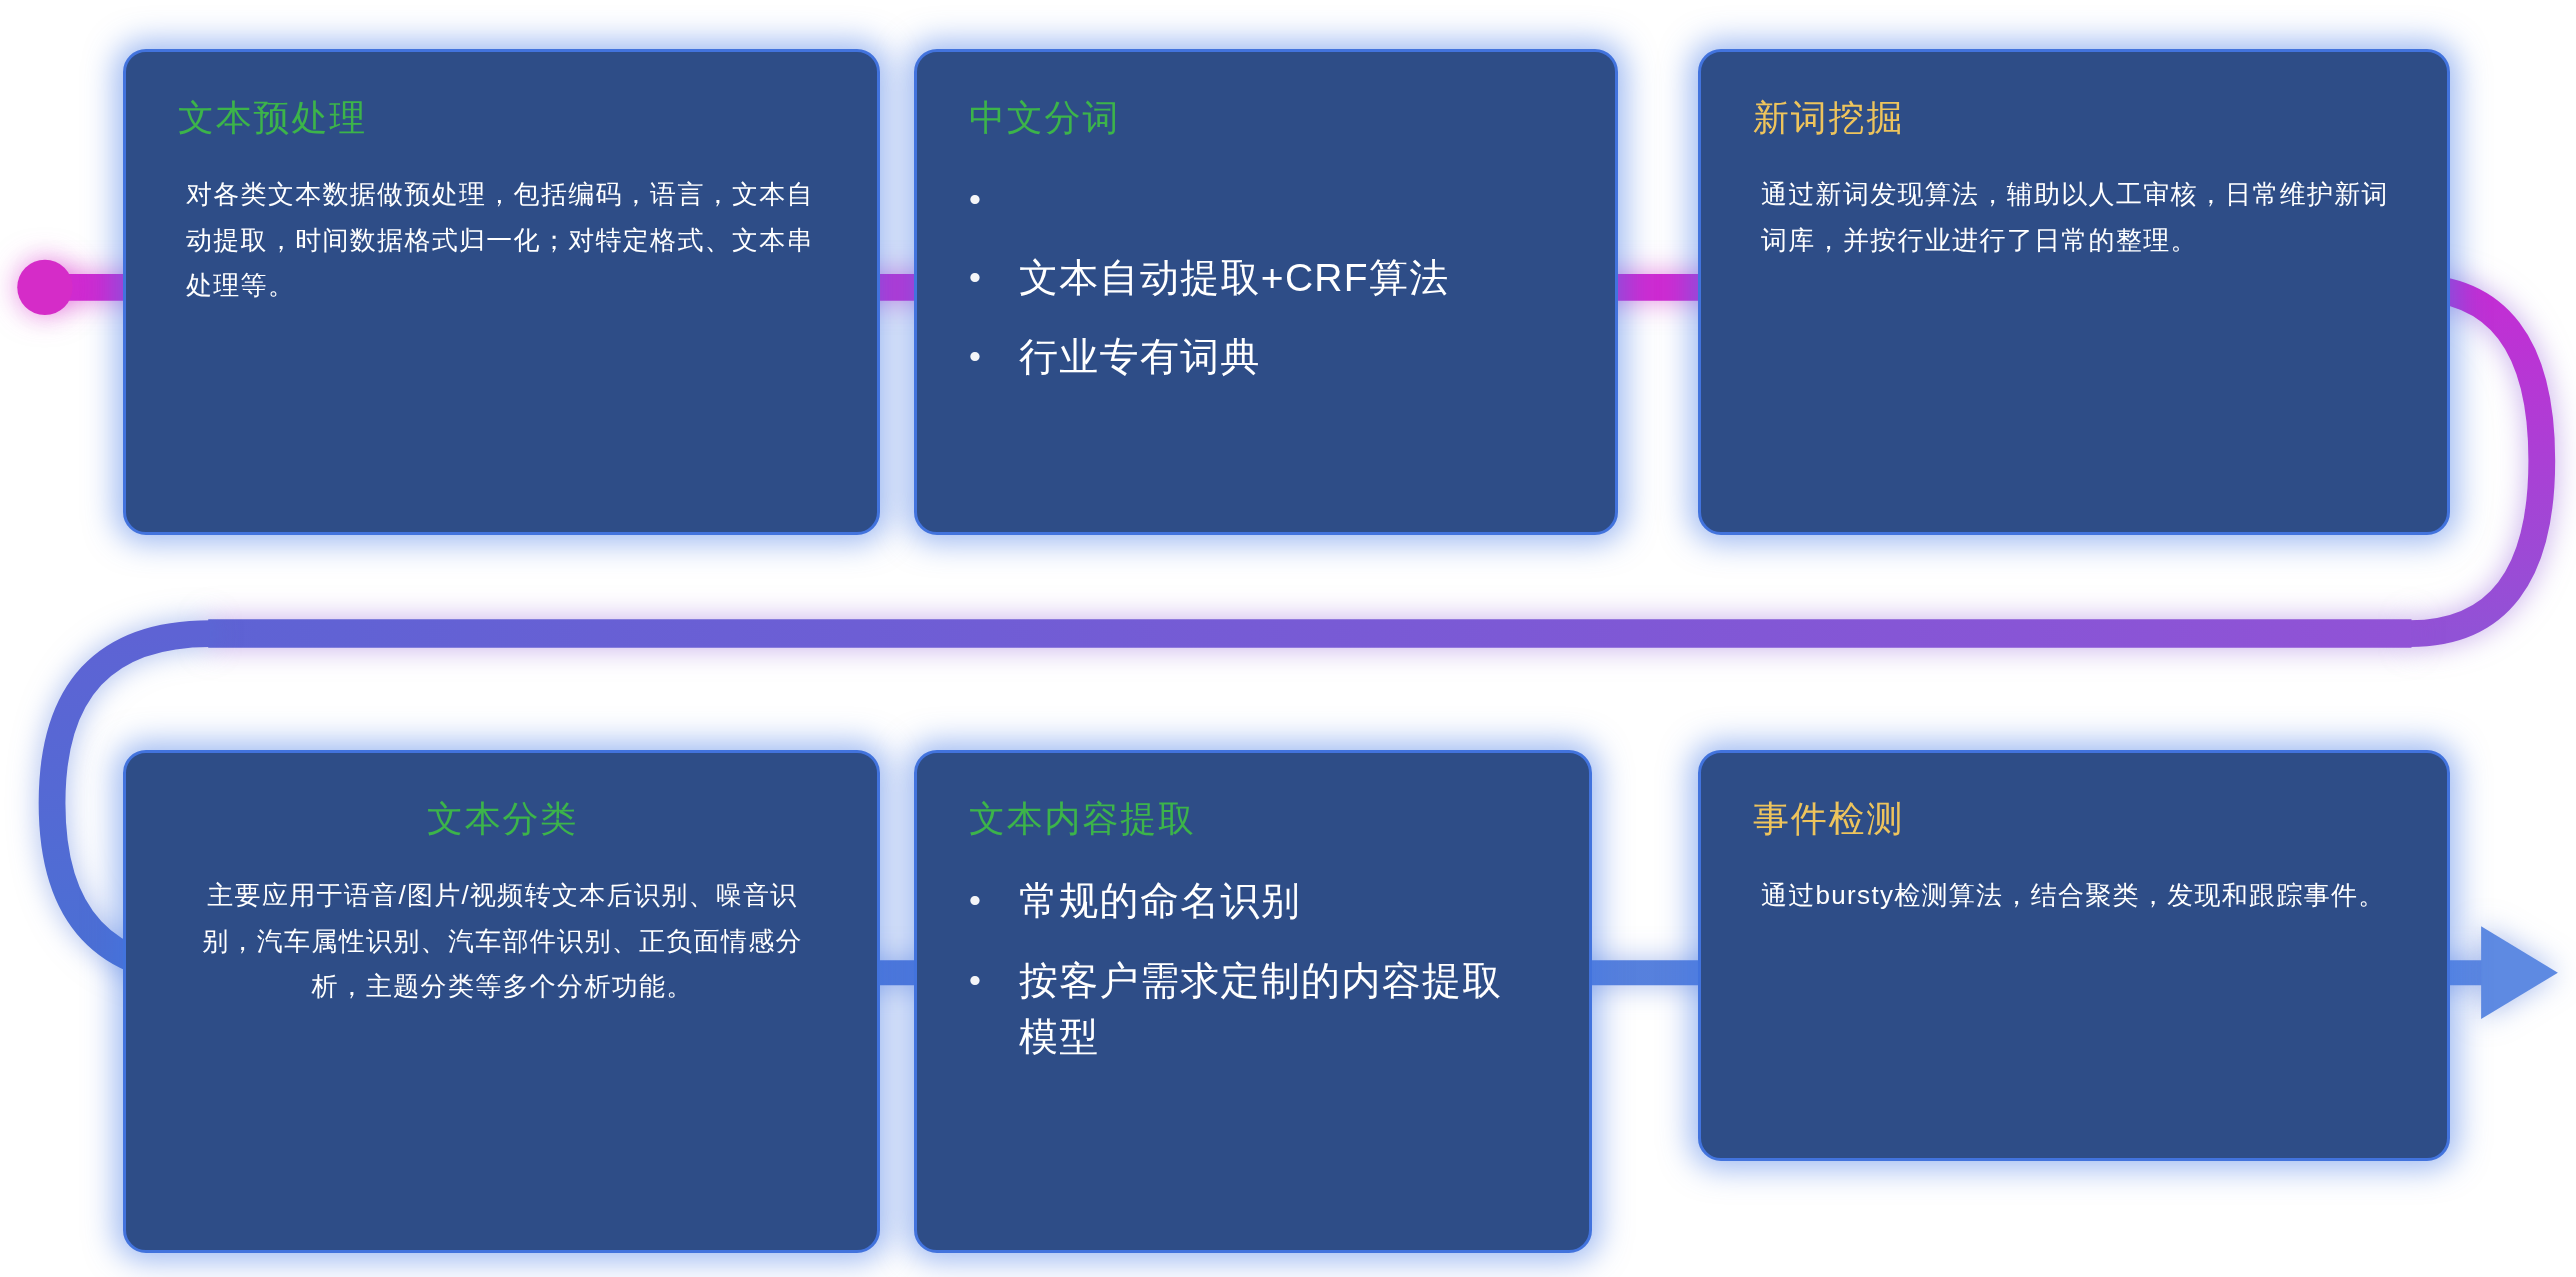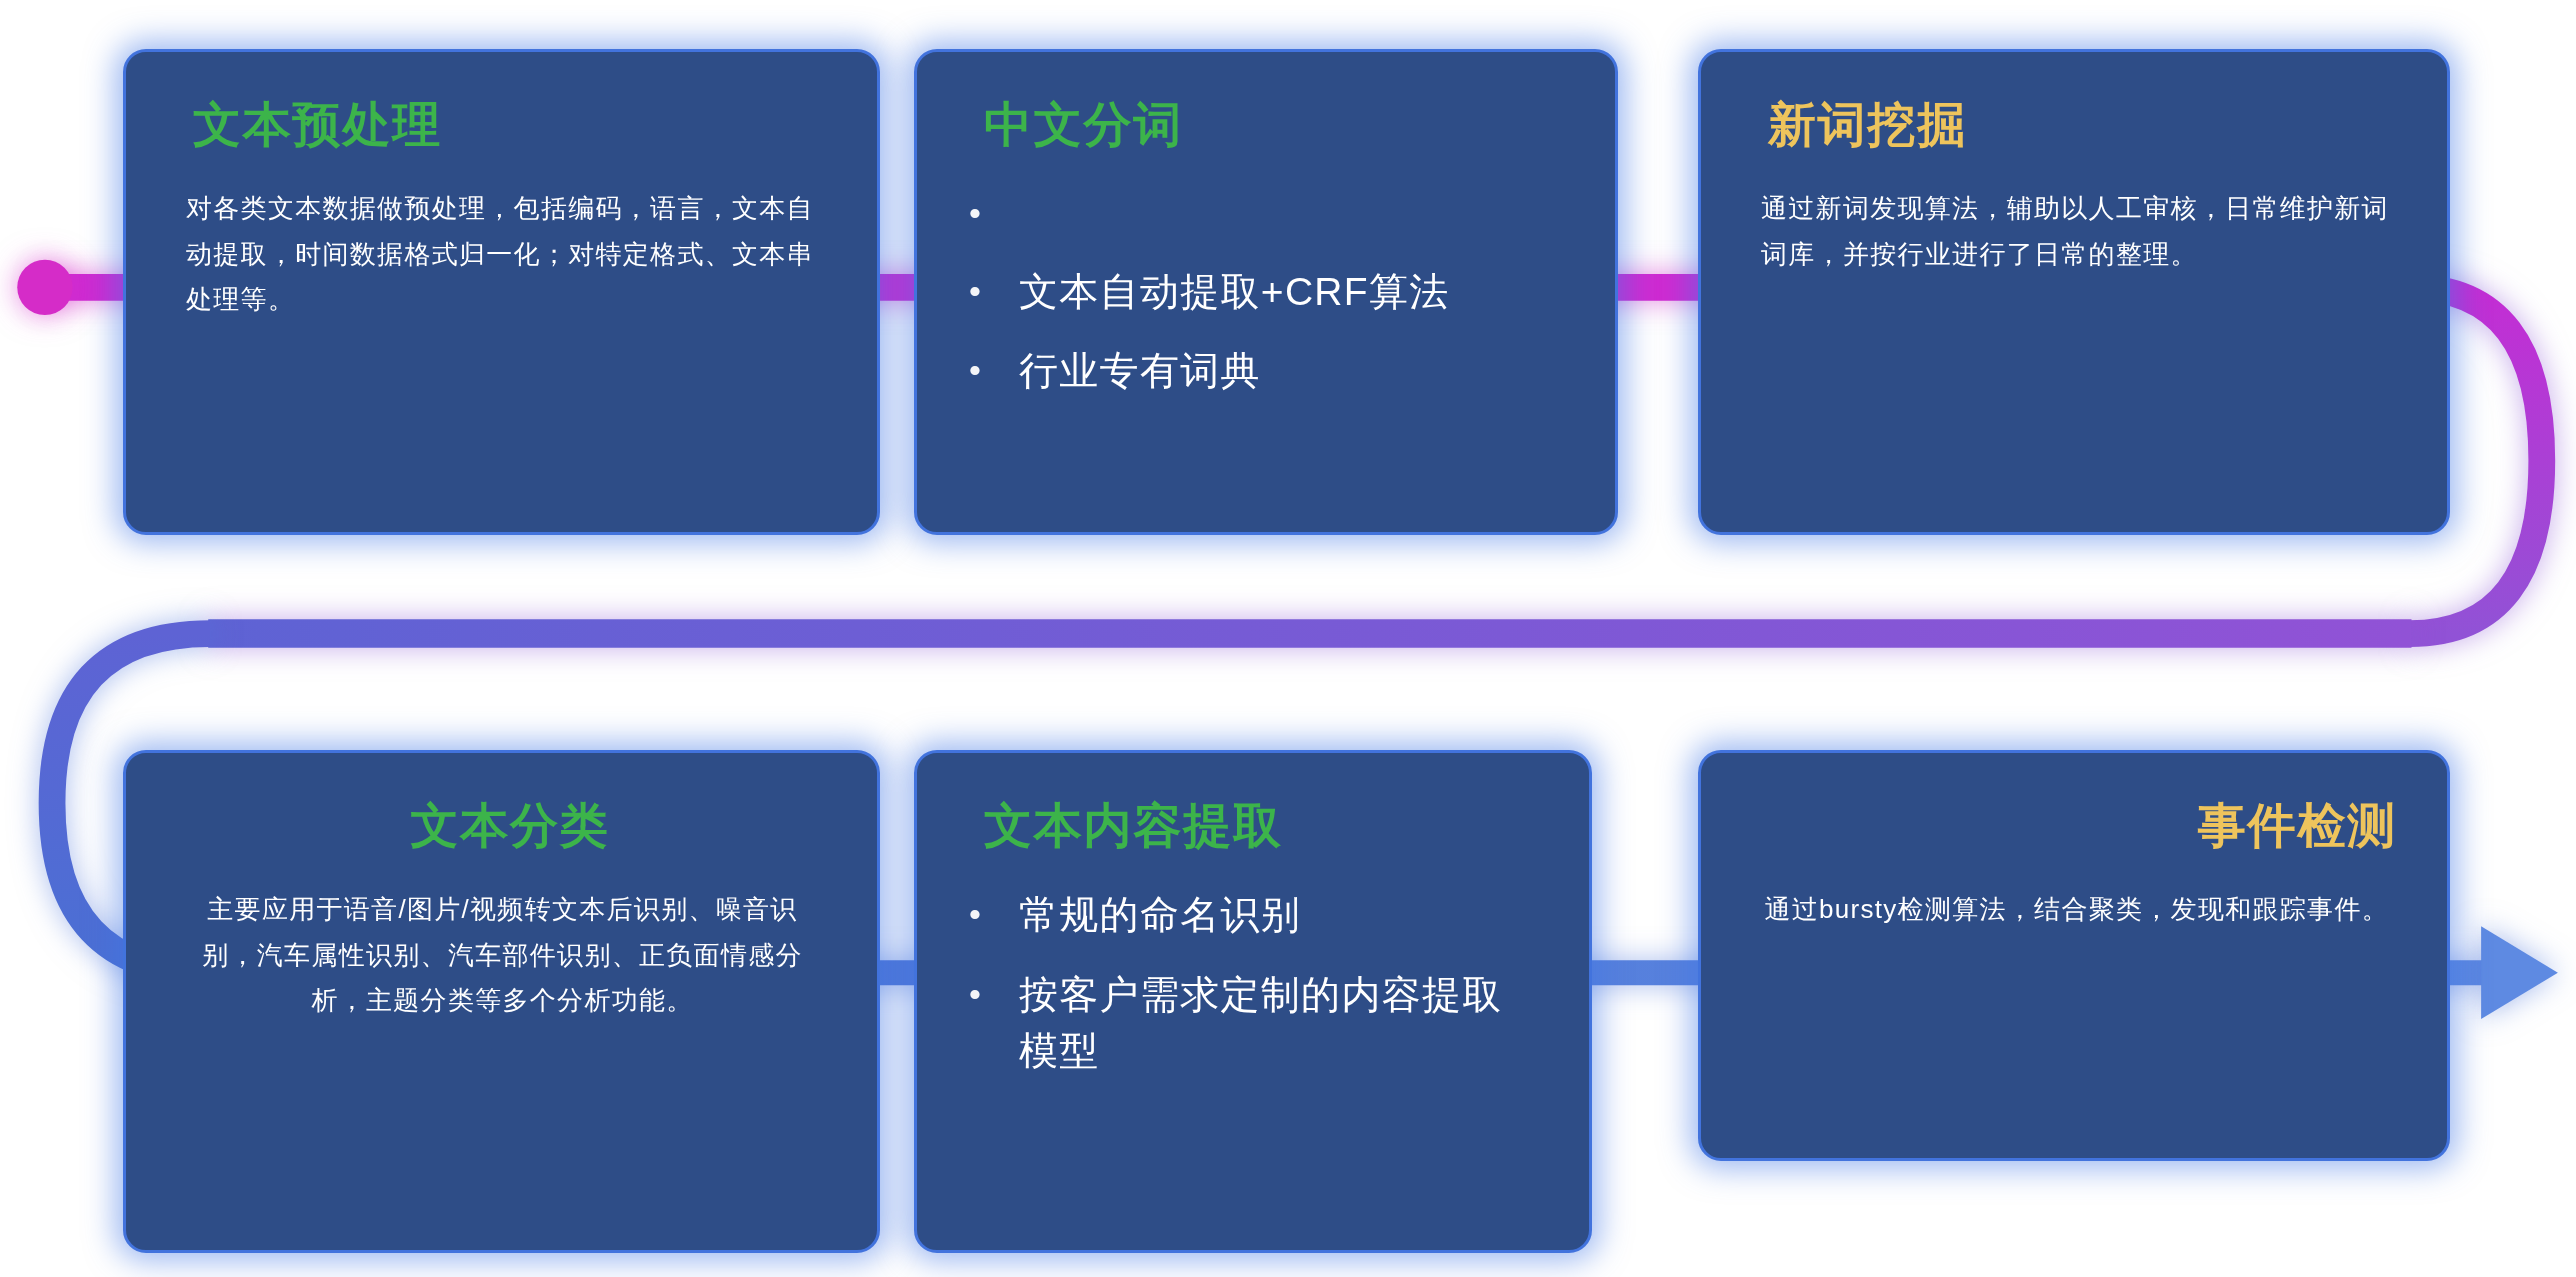--- a/index.html
+++ b/index.html
@@ -32,23 +32,23 @@
     z-index: 1;
     box-sizing: border-box;
     background: var(--card-bg, #2e4d87);
     border: 3.6px solid var(--card-border, #4273dd);
     border-radius: 23px;
     box-shadow: 0 0 30px 7.1px rgba(64,118,229,.50);
     padding: 45px 50px 36px 52px;
     color: var(--body-text, #ffffff);
   }
   .card-title {
-    margin: 0 0 34px 15px;
-    font-size: 48px;
-    font-weight: 700;
+    margin: 0 0 34px 0;
+    font-size: 36px;
+    font-weight: 400;
     letter-spacing: 1.8px;
     line-height: 1.15;
   }
   .green  { color: var(--title-green, #3cb44a); }
   .yellow { color: var(--title-yellow, #eec45c); }
   .card-body {
     margin: 8px;
     font-size: 26px;
     letter-spacing: 1.3px;
     line-height: 1.75;
@@ -155,19 +155,19 @@
         <span class="dot-marker">•</span>
         <span>常规的命名识别</span>
       </li>
       <li class="bullet">
         <span class="dot-marker">•</span>
         <span>按客户需求定制的内容提取模型</span>
       </li>
     </ul>
   </section>
 
-  <section class="card" style="left:1698px; top:750px; width:752px; height:411px;text-align:right;">
+  <section class="card" style="left:1698px; top:750px; width:752px; height:411px;">
     <h2 class="card-title yellow">事件检测</h2>
     <p class="card-body">通过bursty检测算法，结合聚类，发现和跟踪事件。</p>
   </section>
 
 </div>
 
 
 </body></html>

